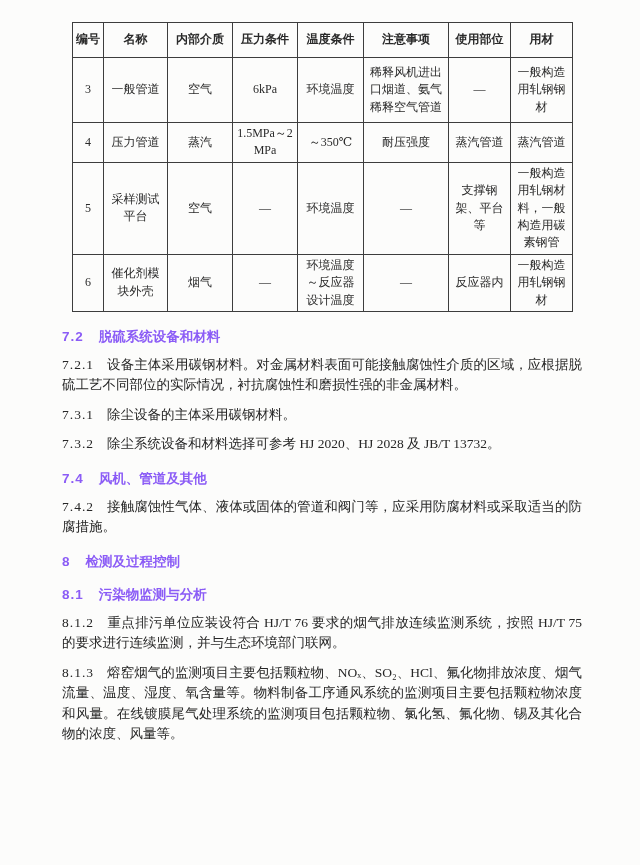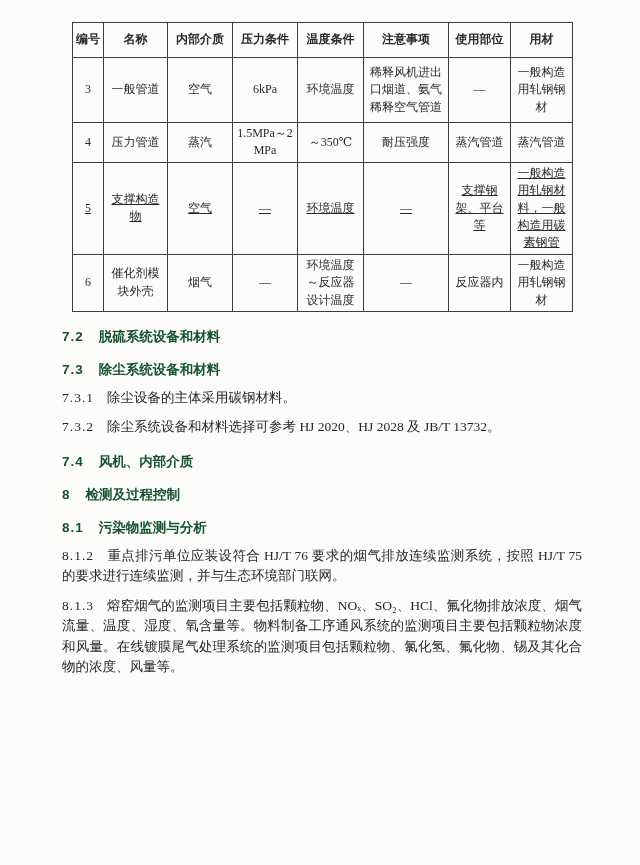--- a/index.html
+++ b/index.html
@@ -33,30 +33,30 @@
     word-break:break-all;
     font-weight:normal;
   }
   table.spec thead th{
     font-weight:bold;
     height:30px;
     font-family:"Liberation Serif","DejaVu Serif",serif;
   }
   tr.r0 td{height:60px;}
   tr.r1 td{height:30px;}
-  tr.r2 td{height:60px;text-decoration:underline;}
+  tr.r2 td{height:60px;}
   tr.r3 td{height:50px;}
   
   .content{margin-top:16px;width:520px;}
   .hsec{
     font-family:"Liberation Sans","DejaVu Sans",sans-serif;
     font-weight:bold;
     font-size:13.5px;
     margin:15px 0 7px 0;
-    color:#14532d;
+    color:#8b5cf6;
   }
   .hsec .bnum{margin-right:15px;letter-spacing:1px;}
   .para{
     font-size:13.5px;
     line-height:20.5px;
     text-align:justify;
     margin:9px 0;
     color:#262626;
   }
   .para .bnum{margin-right:13px;letter-spacing:1px;}
@@ -105,21 +105,21 @@
         <td>压力管道</td>
         <td>蒸汽</td>
         <td>1.5MPa～2MPa</td>
         <td>～350℃</td>
         <td>耐压强度</td>
         <td>蒸汽管道</td>
         <td>蒸汽管道</td>
       </tr>
       <tr class="r2">
         <td>5</td>
-        <td>支撑构造物</td>
+        <td>采样测试平台</td>
         <td>空气</td>
         <td>—</td>
         <td>环境温度</td>
         <td>—</td>
         <td>支撑钢架、平台等</td>
         <td>一般构造用轧钢材料，一般构造用碳素钢管</td>
       </tr>
       <tr class="r3">
         <td>6</td>
         <td>催化剂模块外壳</td>
@@ -130,31 +130,32 @@
         <td>反应器内</td>
         <td>一般构造用轧钢钢材</td>
       </tr>
     </tbody>
   </table>
 
   <div class="content">
 
     <div class="hsec"><span class="bnum">7.2</span><span>脱硫系统设备和材料</span></div>
 
+    <p class="para"><span class="bnum">7.2.1</span><span>设备主体采用碳钢材料。对金属材料表面可能接触腐蚀性介质的区域，应根据脱硫工艺不同部位的实际情况，衬抗腐蚀性和磨损性强的非金属材料。</span></p>
 
 
-    <div class="hsec"><span class="bnum">7.3</span><span>除尘系统设备和材料</span></div>
 
     <p class="para"><span class="bnum">7.3.1</span><span>除尘设备的主体采用碳钢材料。</span></p>
 
     <p class="para"><span class="bnum">7.3.2</span><span>除尘系统设备和材料选择可参考 HJ 2020、HJ 2028 及 JB/T 13732。</span></p>
 
-    <div class="hsec"><span class="bnum">7.4</span><span>风机、内部介质</span></div>
+    <div class="hsec"><span class="bnum">7.4</span><span>风机、管道及其他</span></div>
 
 
+    <p class="para"><span class="bnum">7.4.2</span><span>接触腐蚀性气体、液体或固体的管道和阀门等，应采用防腐材料或采取适当的防腐措施。</span></p>
 
     <div class="hsec"><span class="bnum">8</span><span>检测及过程控制</span></div>
 
     <div class="hsec"><span class="bnum">8.1</span><span>污染物监测与分析</span></div>
 
 
     <p class="para"><span class="bnum">8.1.2</span><span>重点排污单位应装设符合 HJ/T 76 要求的烟气排放连续监测系统，按照 HJ/T 75 的要求进行连续监测，并与生态环境部门联网。</span></p>
 
     <p class="para"><span class="bnum">8.1.3</span><span>熔窑烟气的监测项目主要包括颗粒物、NOₓ、SO₂、HCl、氟化物排放浓度、烟气流量、温度、湿度、氧含量等。物料制备工序通风系统的监测项目主要包括颗粒物浓度和风量。在线镀膜尾气处理系统的监测项目包括颗粒物、氯化氢、氟化物、锡及其化合物的浓度、风量等。</span></p>
 

